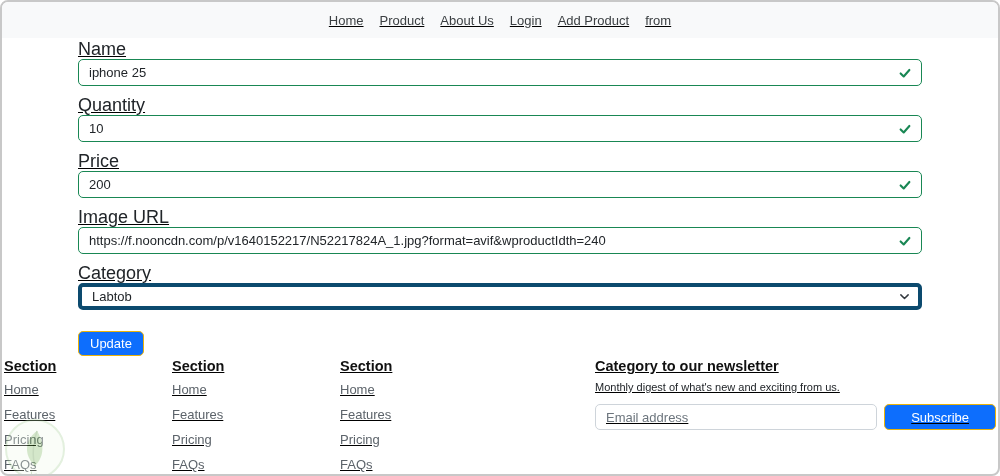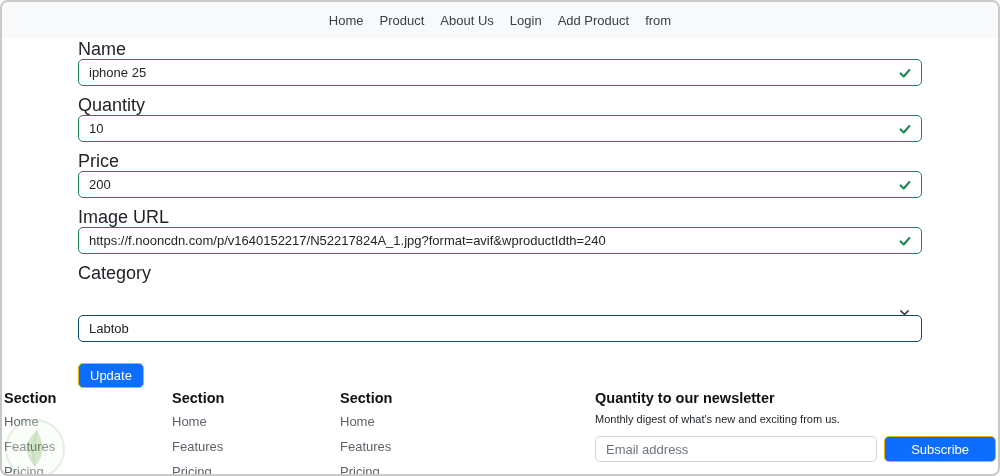--- a/index.html
+++ b/index.html
@@ -7,20 +7,21 @@
   body { font-family: "Liberation Sans", sans-serif; }
 
   .page {
     position: relative;
     width: 1000px;
     height: 476px;
     background: #fff;
     border: 2px solid #c8c8c8;
     border-radius: 8px;
     overflow: hidden;
+    text-decoration: underline;
   }
 
   
   .navbar {
     height: 36px;
     background: #f8f9fa;
     display: flex;
     align-items: center;
     justify-content: center;
   }
@@ -50,24 +51,23 @@
     font-family: "Liberation Sans", sans-serif;
     font-size: 13px;
     color: #212529;
     padding: 0 32px 0 10px;
     border-radius: 5px;
     outline: none;
     background: #fff;
   }
   .input-wrap input.valid { border: 1px solid #198754; }
   .input-wrap select {
-    border: 1px solid #0c4a6e;
+    border: 4px solid #0c4a6e;
     -webkit-appearance: none;
     appearance: none;
-    margin-top: 32px;
   }
   .trail-icon {
     position: absolute;
     right: 10px;
     top: 50%;
     transform: translateY(-50%);
     width: 14px;
     height: 14px;
     pointer-events: none;
     display: flex;
@@ -262,21 +262,21 @@
       <ul>
         <li><a>Home</a></li>
         <li><a>Features</a></li>
         <li><a>Pricing</a></li>
         <li><a>FAQs</a></li>
 
       </ul>
     </div>
 
     <div class="newsletter">
-      <h5>Quantity to our newsletter</h5>
+      <h5>Category to our newsletter</h5>
       <p>Monthly digest of what's new and exciting from us.</p>
       <div class="newsletter-form">
         <input type="text" placeholder="Email address" style="">
         <button class="btn">Subscribe</button>
       </div>
     </div>
   </footer>
 
   <div class="watermark">
     <svg width="62" height="62" viewBox="0 0 62 62">

